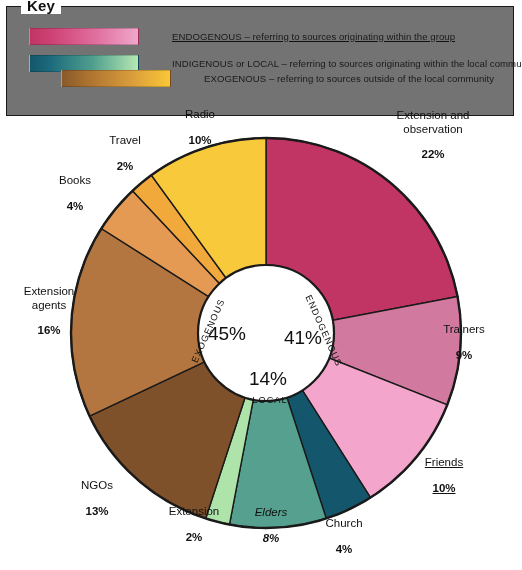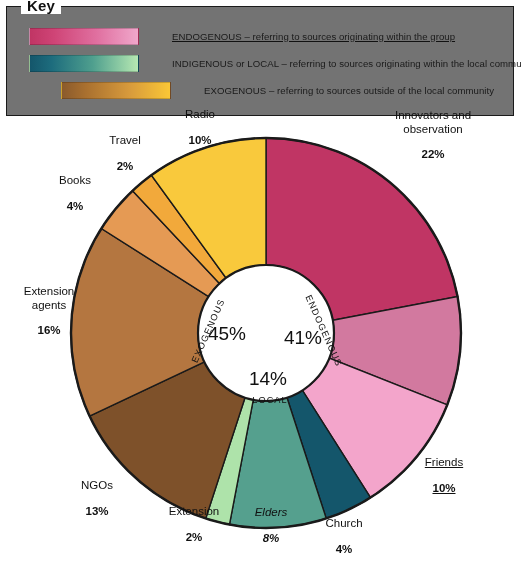--- a/index.html
+++ b/index.html
@@ -41,21 +41,21 @@
   .key-row {
     position: absolute;
     left: 22px;
     right: 10px;
     height: 18px;
     display: flex;
     align-items: center;
   }
   .key-row.r1 { top: 20px; text-decoration: underline; }
   .key-row.r2 { top: 47px; }
-  .key-row.r3 { top: 74px; padding-left: 32px; }
+  .key-row.r3 { top: 62px; padding-left: 32px; }
   .key-swatch {
     width: 108px;
     height: 15px;
     flex: 0 0 auto;
     border: 0.5px solid rgba(0,0,0,.18);
   }
   .key-label {
     margin-left: 33px;
     font-size: 9.6px;
     white-space: nowrap;
@@ -152,25 +152,29 @@
     <text class="center-word" x="211" y="236" text-anchor="middle" transform="rotate(-66 211 236)">EXOGENOUS</text>
 
     <text class="center-pct" x="303" y="248" text-anchor="middle">41%</text>
     <text class="center-word" x="321" y="236" text-anchor="middle" transform="rotate(66 321 236)">ENDOGENOUS</text>
 
     <text class="center-pct" x="268" y="289" text-anchor="middle">14%</text>
     <text class="center-word" x="270" y="307" text-anchor="middle">LOCAL</text>
   </svg>
 
   <div class="callout" style="left:368px; top:13px; width:130px;">
-    <span>Innovators and</span><br>
+    <span>Extension and</span><br>
     <span>observation</span>
     <span class="pct">22%</span>
   </div>
 
+  <div class="callout" style="left:424px; top:227px; width:80px;">
+    <span>Trainers</span>
+    <span class="pct">9%</span>
+  </div>
 
   <div class="callout" style="left:404px; top:360px; width:80px;text-decoration:underline;">
     <span>Friends</span>
     <span class="pct">10%</span>
   </div>
 
   <div class="callout" style="left:306px; top:421px; width:76px;">
     <span>Church</span>
     <span class="pct">4%</span>
   </div>

